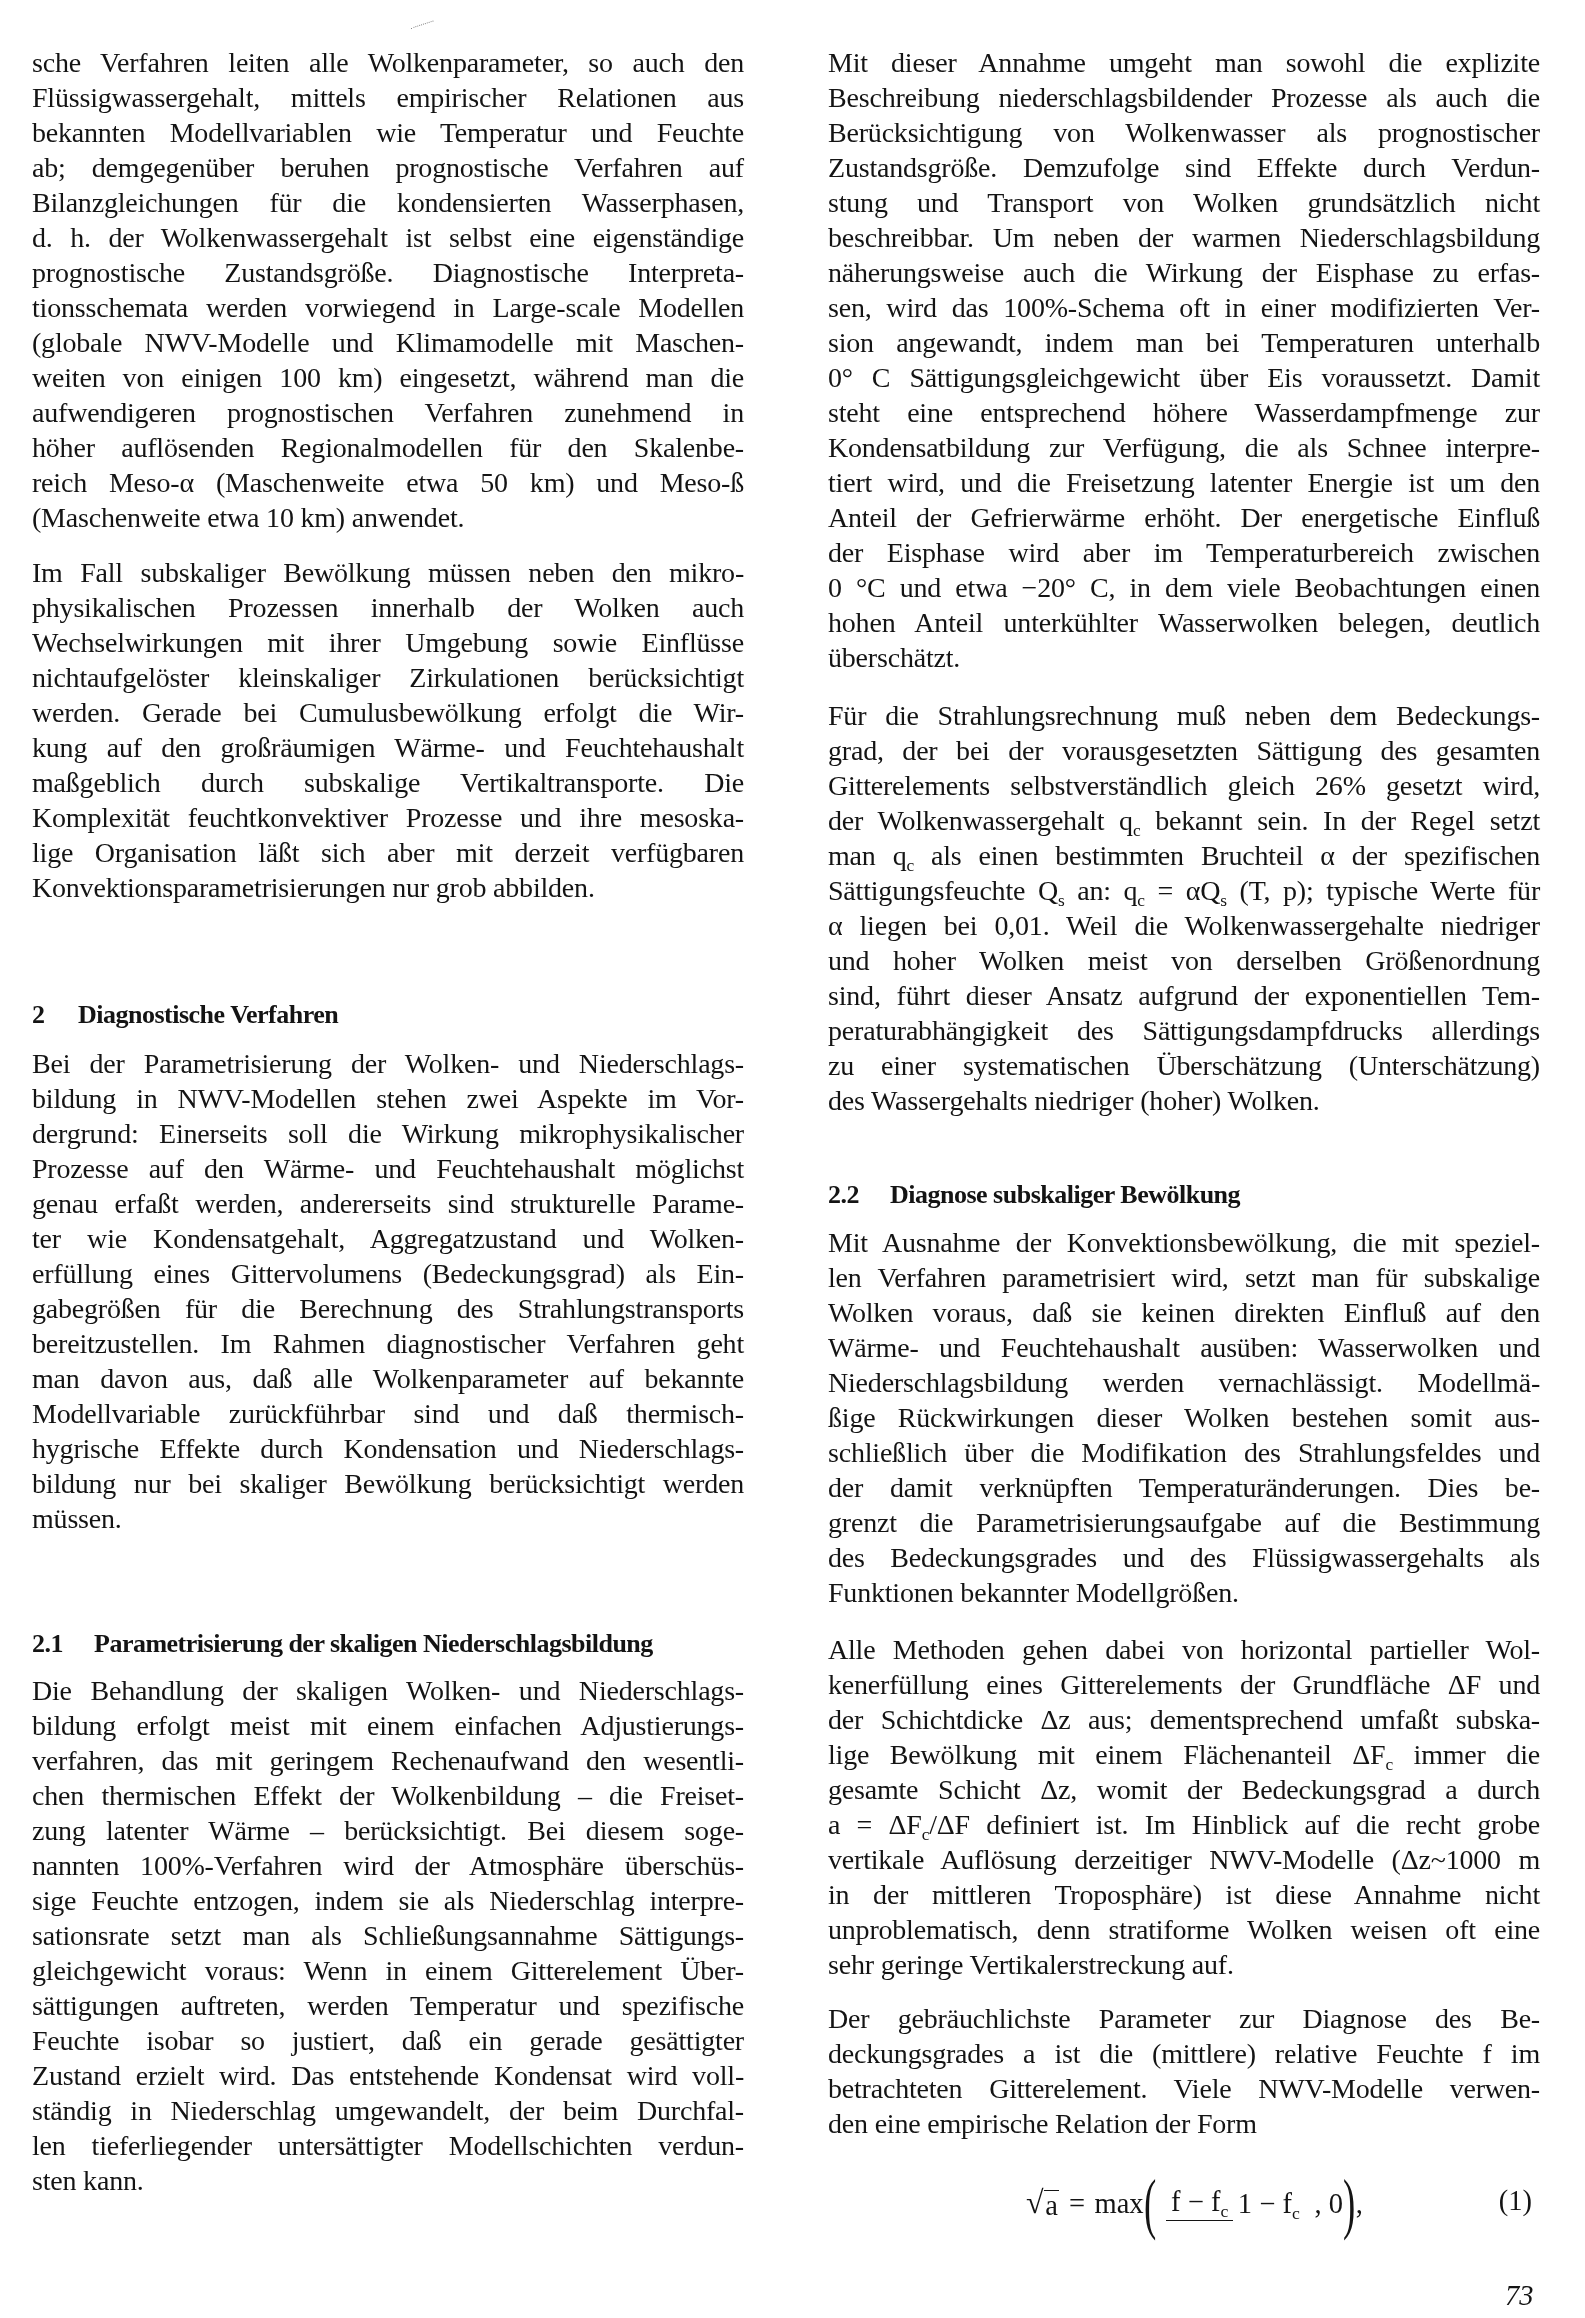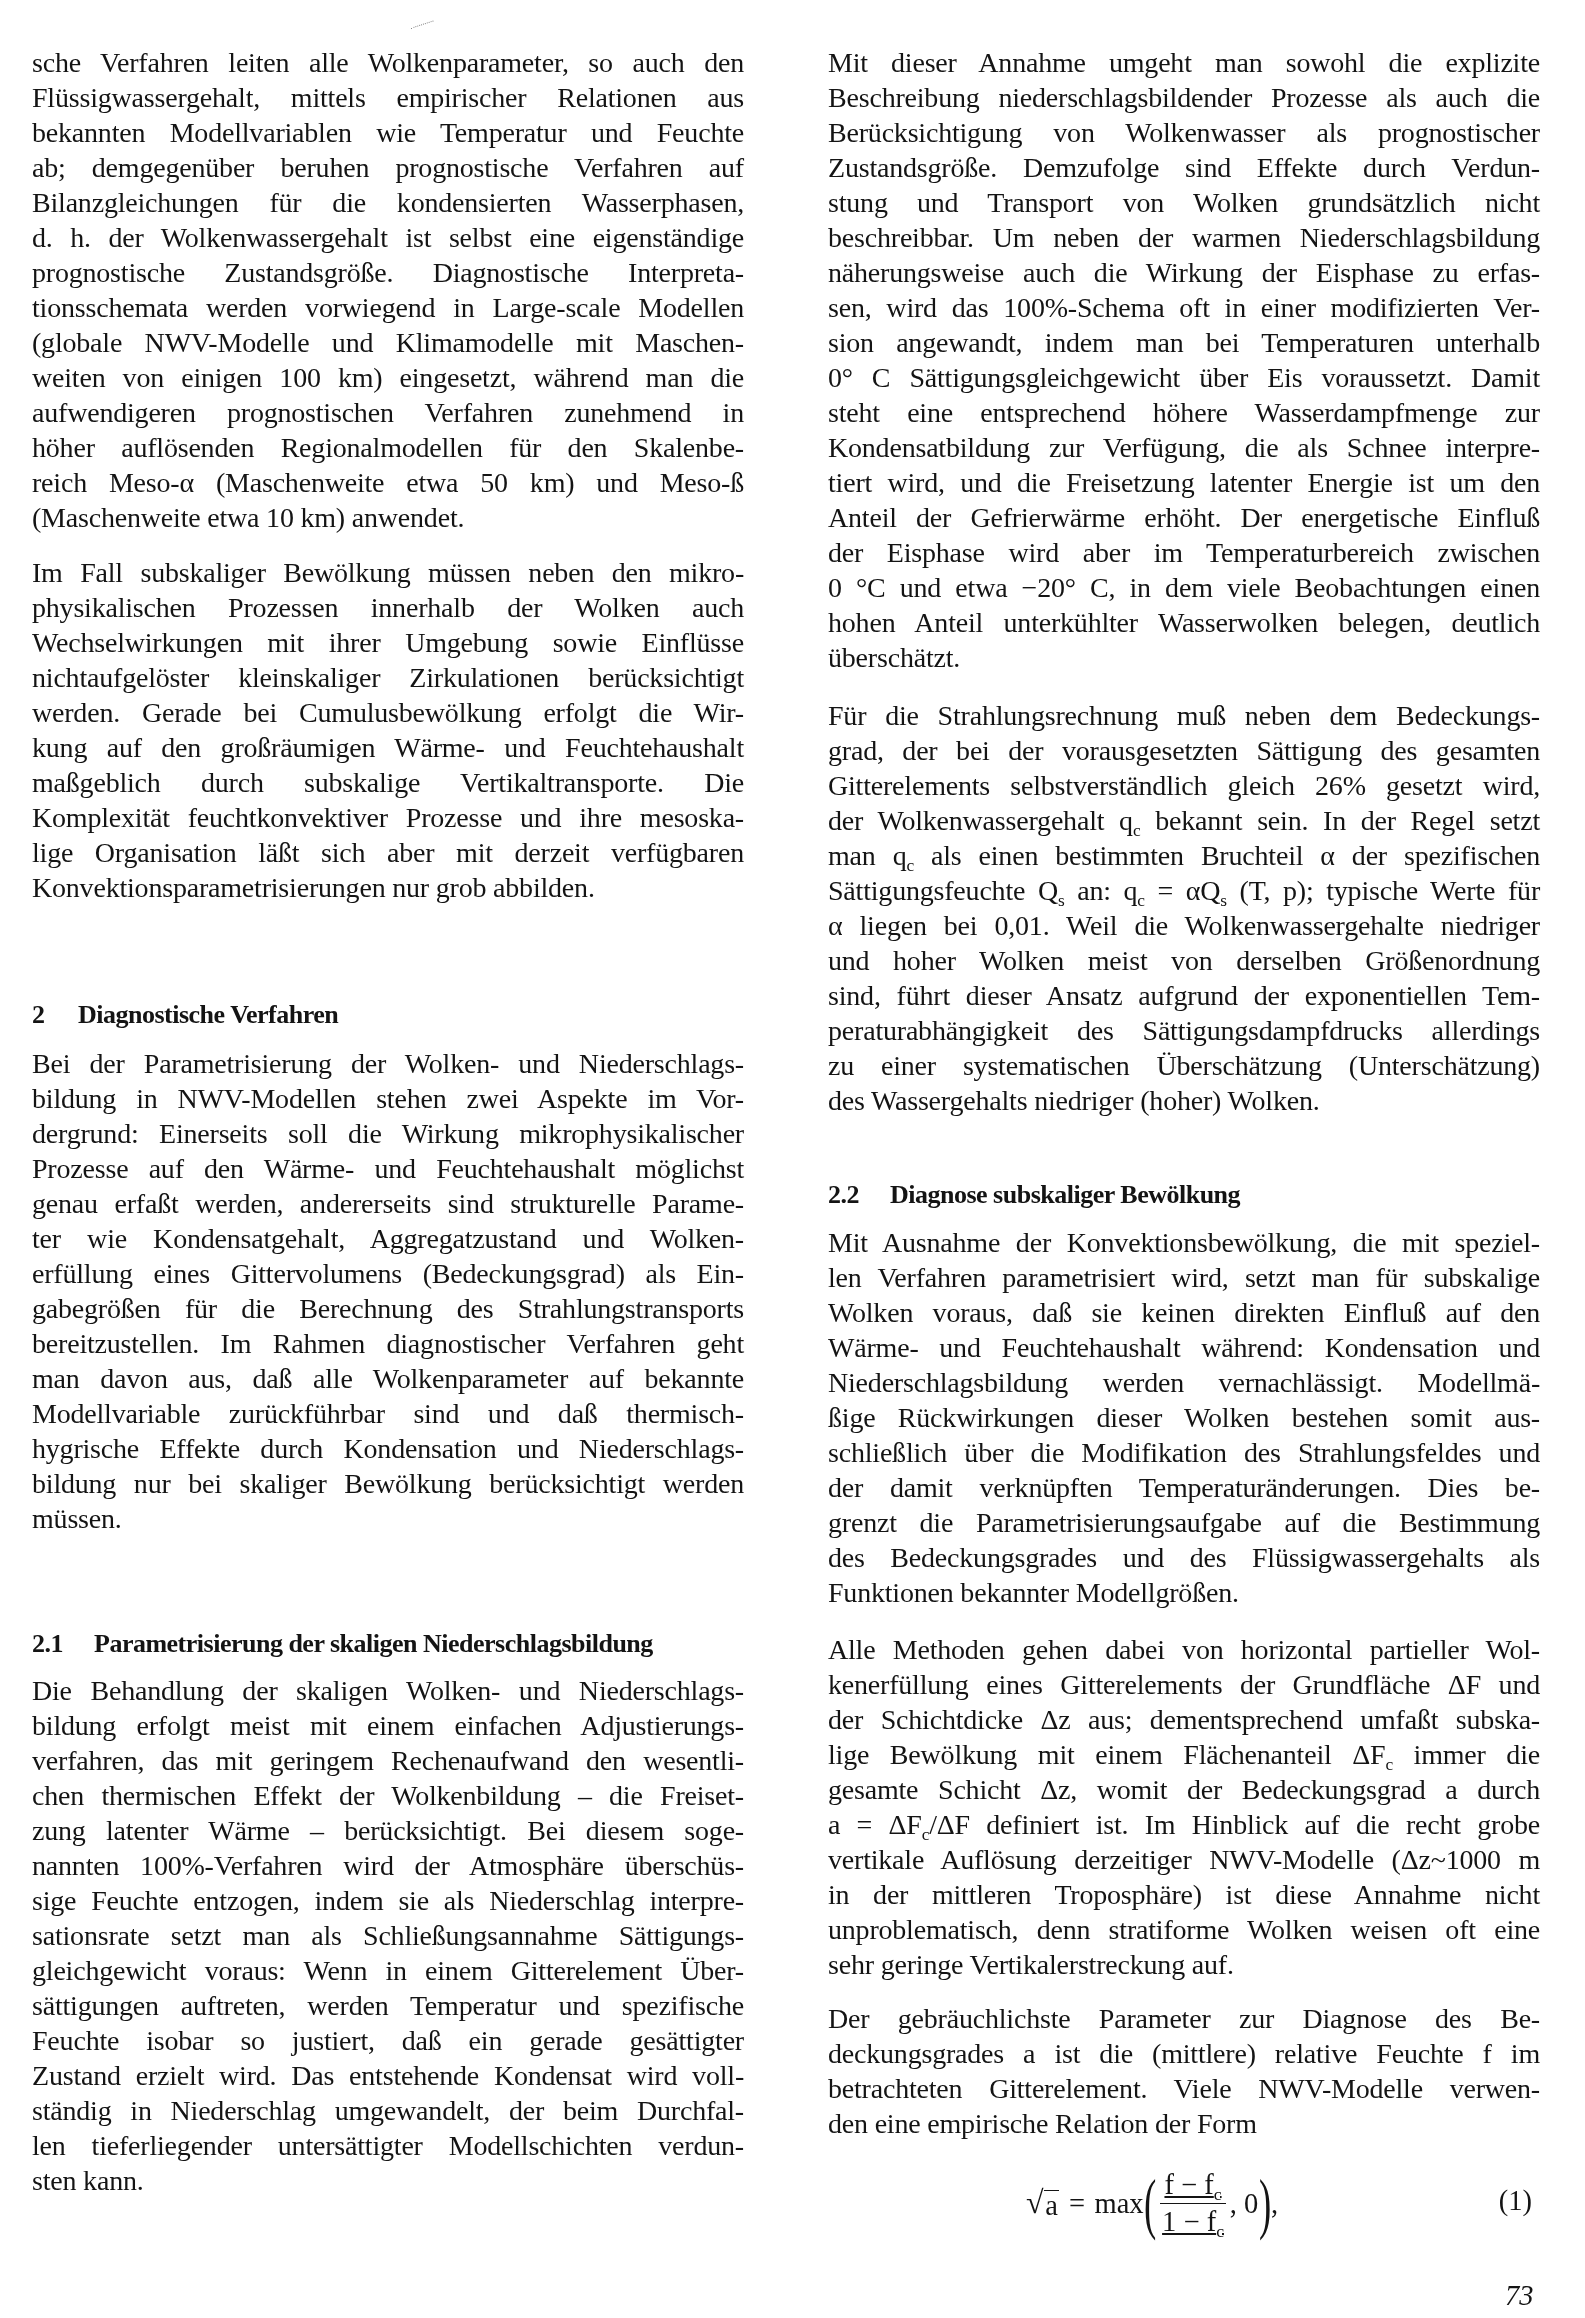--- a/index.html
+++ b/index.html
@@ -18,21 +18,21 @@
   .heading .num { display: inline-block; width: 46px; }
   .heading.h21 .num, .heading.h22 .num { width: 62px; }
   sub { font-size: 0.62em; vertical-align: -0.35em; line-height: 0; }
   .equation { position: absolute; left: 828px; width: 712px; top: 2168px; height: 71px; }
   .eq-body { position: absolute; left: 198px; top: 0; height: 71px; display: flex; align-items: center;
              font-size: 28.5px; white-space: nowrap; }
   .sqrt { display: inline-flex; align-items: flex-start; }
   .sqrt .rad { font-size: 32px; line-height: 1; }
   .sqrt .under { border-top: 1.6px solid #141414; padding: 0 1.6px; line-height: 1.05; margin-top: 3.2px; }
   .paren { font-size: 67px; font-weight: 100; line-height: 1; transform: scaleX(0.55); display: inline-block; margin: 0 -4.8px; }
-  .frac { display: inline-flex; flex-direction: column; align-items: center; margin: 0 1px; text-decoration: underline; }
+  .frac { display: inline-flex; flex-direction: row; align-items: center; margin: 0 10px; }
   .frac .num-part { border-bottom: 1.6px solid #141414; padding: 0 4.8px 1.6px; line-height: 32px; }
   .frac .den-part { padding: 1.6px 4.8px 0; line-height: 32px; }
   .eq-number { position: absolute; right: 8px; top: 17.4px; font-size: 28.5px; }
   .page-number { position: absolute; left: 1505px; top: 2280px; font-size: 28.5px; font-style: italic; }
   .scan-mark { position: absolute; left: 411px; top: 24px; width: 24px; height: 6.3px;
                transform: rotate(-18deg); border-top: 1.6px dotted #888; }
 </style>
 </head>
 <body>
 
@@ -143,21 +143,21 @@
       <span class="line">zu einer systematischen Überschätzung (Unterschätzung)</span>
       <span class="line last">des Wassergehalts niedriger (hoher) Wolken.</span>
     </div>
   <div class="heading h22" style="top:1177px">
     <span class="num">2.2</span><span>Diagnose subskaliger Bewölkung</span>
   </div>
   <div class="block" style="top:1225px">
       <span class="line">Mit Ausnahme der Konvektionsbewölkung, die mit speziel-</span>
       <span class="line">len Verfahren parametrisiert wird, setzt man für subskalige</span>
       <span class="line">Wolken voraus, daß sie keinen direkten Einfluß auf den</span>
-      <span class="line">Wärme- und Feuchtehaushalt während: Kondensation und</span>
+      <span class="line">Wärme- und Feuchtehaushalt ausüben: Wasserwolken und</span>
       <span class="line">Niederschlagsbildung werden vernachlässigt. Modellmä-</span>
       <span class="line">ßige Rückwirkungen dieser Wolken bestehen somit aus-</span>
       <span class="line">schließlich über die Modifikation des Strahlungsfeldes und</span>
       <span class="line">der damit verknüpften Temperaturänderungen. Dies be-</span>
       <span class="line">grenzt die Parametrisierungsaufgabe auf die Bestimmung</span>
       <span class="line">des Bedeckungsgrades und des Flüssigwassergehalts als</span>
       <span class="line last">Funktionen bekannter Modellgrößen.</span>
     </div>
   <div class="block" style="top:1632px">
       <span class="line">Alle Methoden gehen dabei von horizontal partieller Wol-</span>

